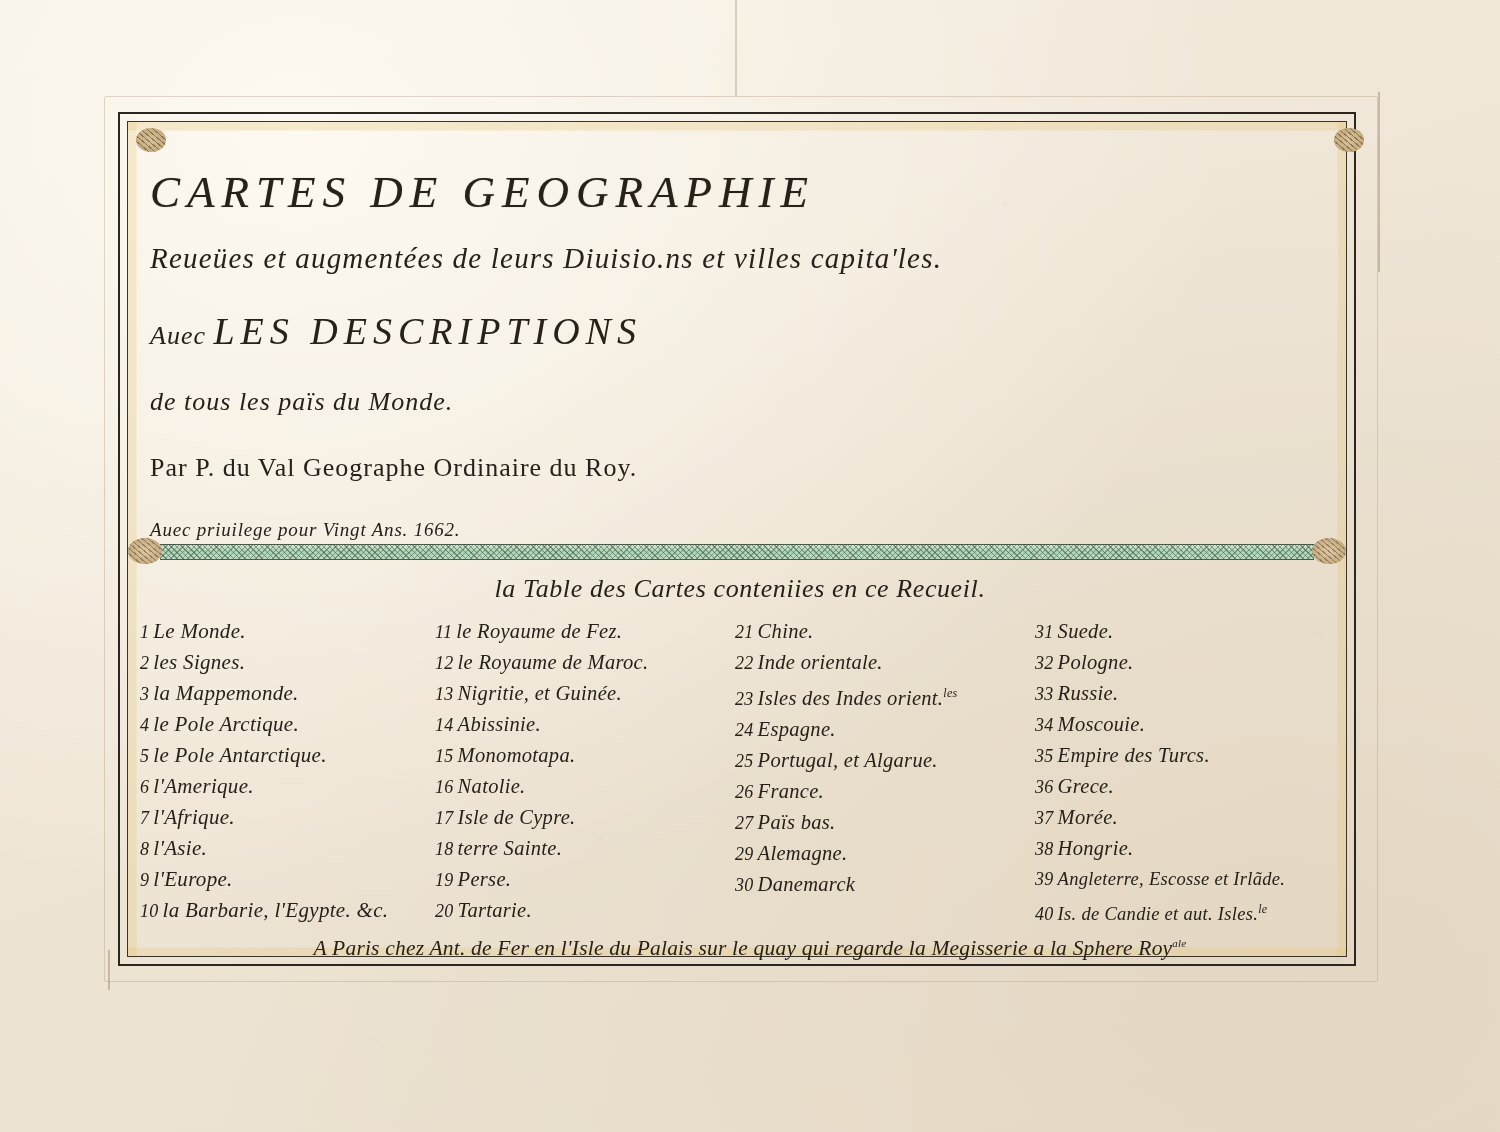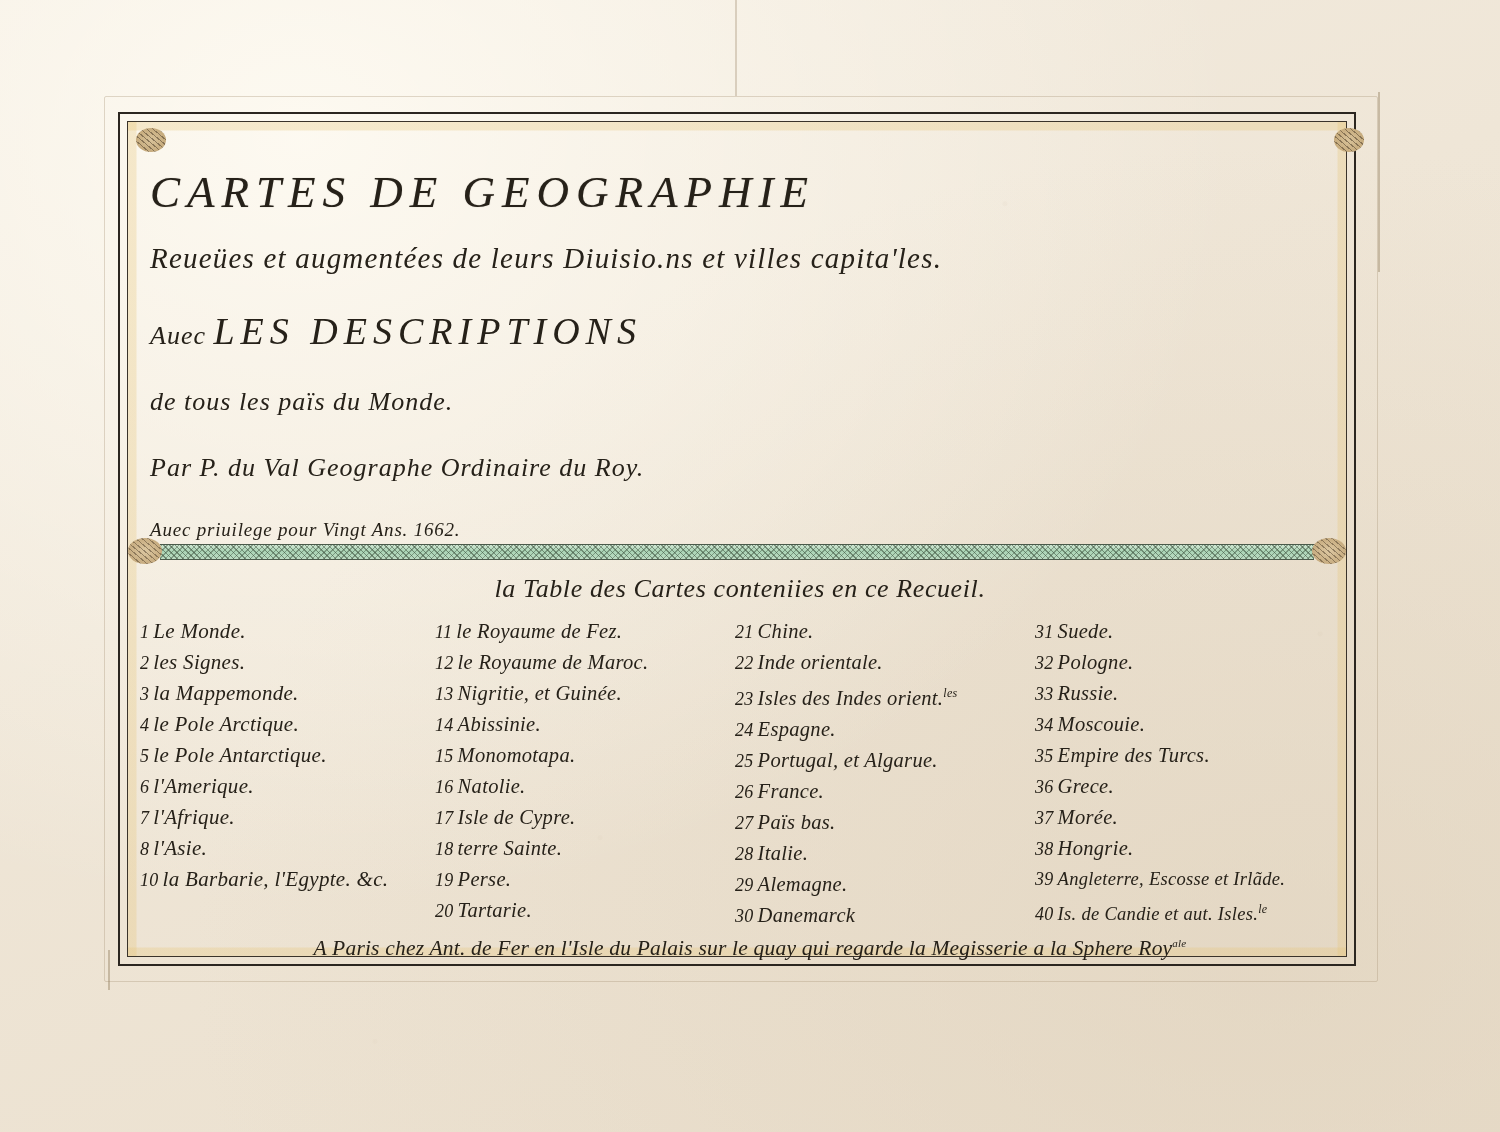--- a/index.html
+++ b/index.html
@@ -121,21 +121,20 @@
     font-style: italic;
   }
   .t-sub2 {
     font-size: 26px;
     font-style: italic;
     margin-top: 34px;
     letter-spacing: 1px;
   }
   .t-author {
     font-size: 26px;
-    font-style: italic;
     margin-top: 36px;
     letter-spacing: 1px;
   }
   .t-priv {
     font-size: 19px;
     font-style: italic;
     margin-top: 36px;
     letter-spacing: 0.8px;
   }
 
@@ -261,20 +260,21 @@
   <div class="toc">
     <div class="col c1">
       <div class="entry"><span class="num">1</span><span>Le Monde.</span></div>
       <div class="entry"><span class="num">2</span><span>les Signes.</span></div>
       <div class="entry"><span class="num">3</span><span>la Mappemonde.</span></div>
       <div class="entry"><span class="num">4</span><span>le Pole Arctique.</span></div>
       <div class="entry"><span class="num">5</span><span>le Pole Antarctique.</span></div>
       <div class="entry"><span class="num">6</span><span>l'Amerique.</span></div>
       <div class="entry"><span class="num">7</span><span>l'Afrique.</span></div>
       <div class="entry"><span class="num">8</span><span>l'Asie.</span></div>
+      <div class="entry"><span class="num">9</span><span>l'Europe.</span></div>
       <div class="entry"><span class="num">10</span><span>la Barbarie, l'Egypte. &amp;c.</span></div>
     </div>
 
     <div class="col c2">
       <div class="entry"><span class="num">11</span><span>le Royaume de Fez.</span></div>
       <div class="entry"><span class="num">12</span><span>le Royaume de Maroc.</span></div>
       <div class="entry"><span class="num">13</span><span>Nigritie, et Guinée.</span></div>
       <div class="entry"><span class="num">14</span><span>Abissinie.</span></div>
       <div class="entry"><span class="num">15</span><span>Monomotapa.</span></div>
       <div class="entry"><span class="num">16</span><span>Natolie.</span></div>
@@ -285,21 +285,20 @@
     </div>
 
     <div class="col c3">
       <div class="entry"><span class="num">21</span><span>Chine.</span></div>
       <div class="entry"><span class="num">22</span><span>Inde orientale.</span></div>
       <div class="entry"><span class="num">23</span><span>Isles des Indes orient.</span><span class="sup">les</span></div>
       <div class="entry"><span class="num">24</span><span>Espagne.</span></div>
       <div class="entry"><span class="num">25</span><span>Portugal, et Algarue.</span></div>
       <div class="entry"><span class="num">26</span><span>France.</span></div>
       <div class="entry"><span class="num">27</span><span>Païs bas.</span></div>
-      <div class="entry"><span class="num">28</span><span>Italie.</span></div>
       <div class="entry"><span class="num">29</span><span>Alemagne.</span></div>
       <div class="entry"><span class="num">30</span><span>Danemarck</span></div>
     </div>
 
     <div class="col c4">
       <div class="entry"><span class="num">31</span><span>Suede.</span></div>
       <div class="entry"><span class="num">32</span><span>Pologne.</span></div>
       <div class="entry"><span class="num">33</span><span>Russie.</span></div>
       <div class="entry"><span class="num">34</span><span>Moscouie.</span></div>
       <div class="entry"><span class="num">35</span><span>Empire des Turcs.</span></div>

